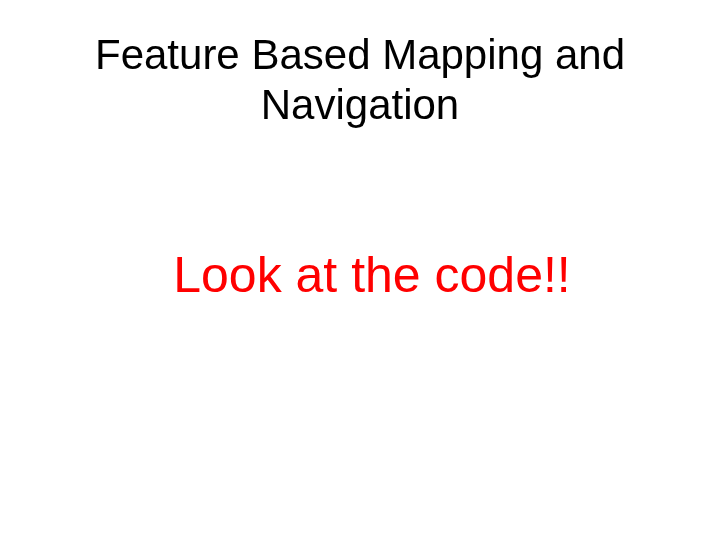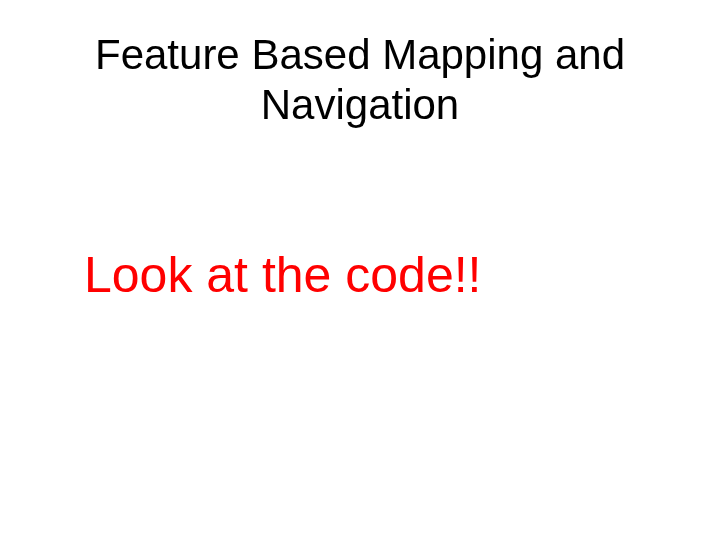--- a/index.html
+++ b/index.html
@@ -10,35 +10,35 @@
     body {
       width: 720px;
       height: 540px;
       background: #ffffff;
       font-family: Arial, Helvetica, sans-serif;
       position: relative;
     }
     .slide {
       width: 100%;
       height: 100%;
-      padding: 30px 60px;
+      padding: 30px 45px;
     }
     .title {
       font-size: 42px;
       font-weight: normal;
       color: #000000;
       text-align: center;
       line-height: 1.2;
       margin-top: 0;
     }
     .body-text {
       font-size: 50px;
       font-weight: normal;
       color: #ff0000;
-      text-align: left;
+      text-align: center;
       margin-top: 115px;
       margin-left: 24px;
     }
   </style>
 </head>
 <body>
 
 <div class="slide">
   <h1 class="title">Feature Based Mapping and Navigation</h1>
   <p class="body-text">Look at the code!!</p>

